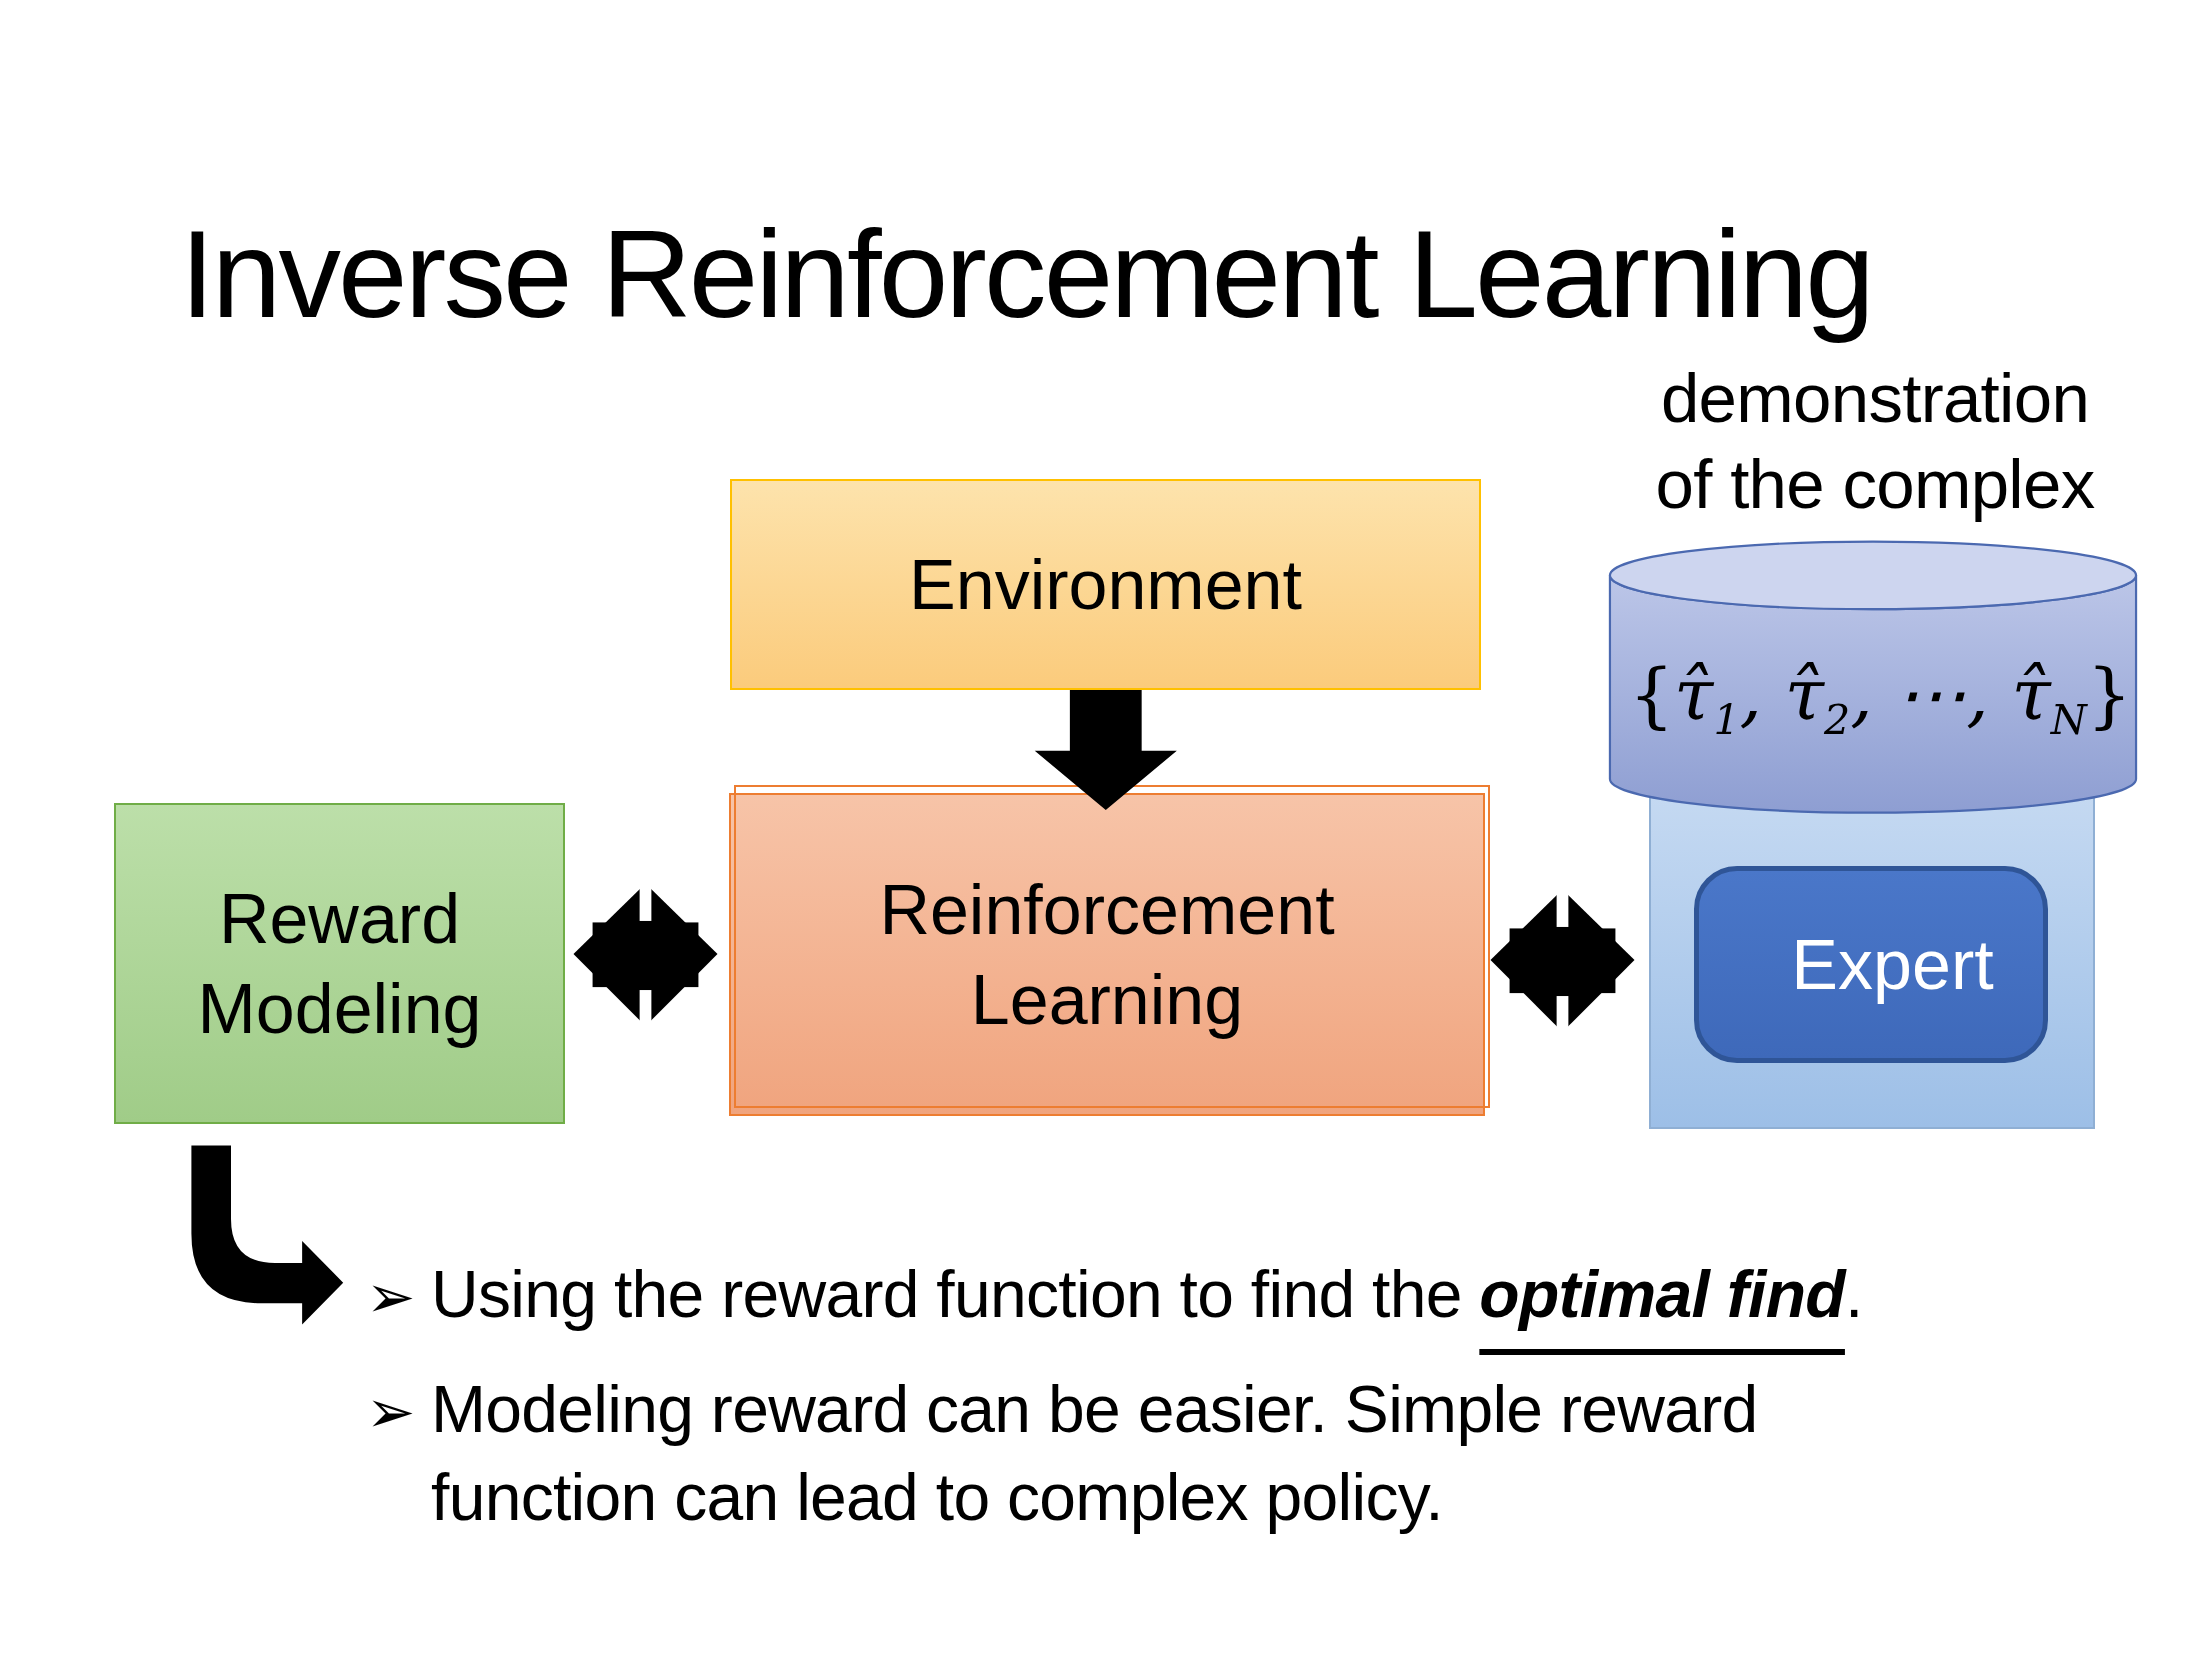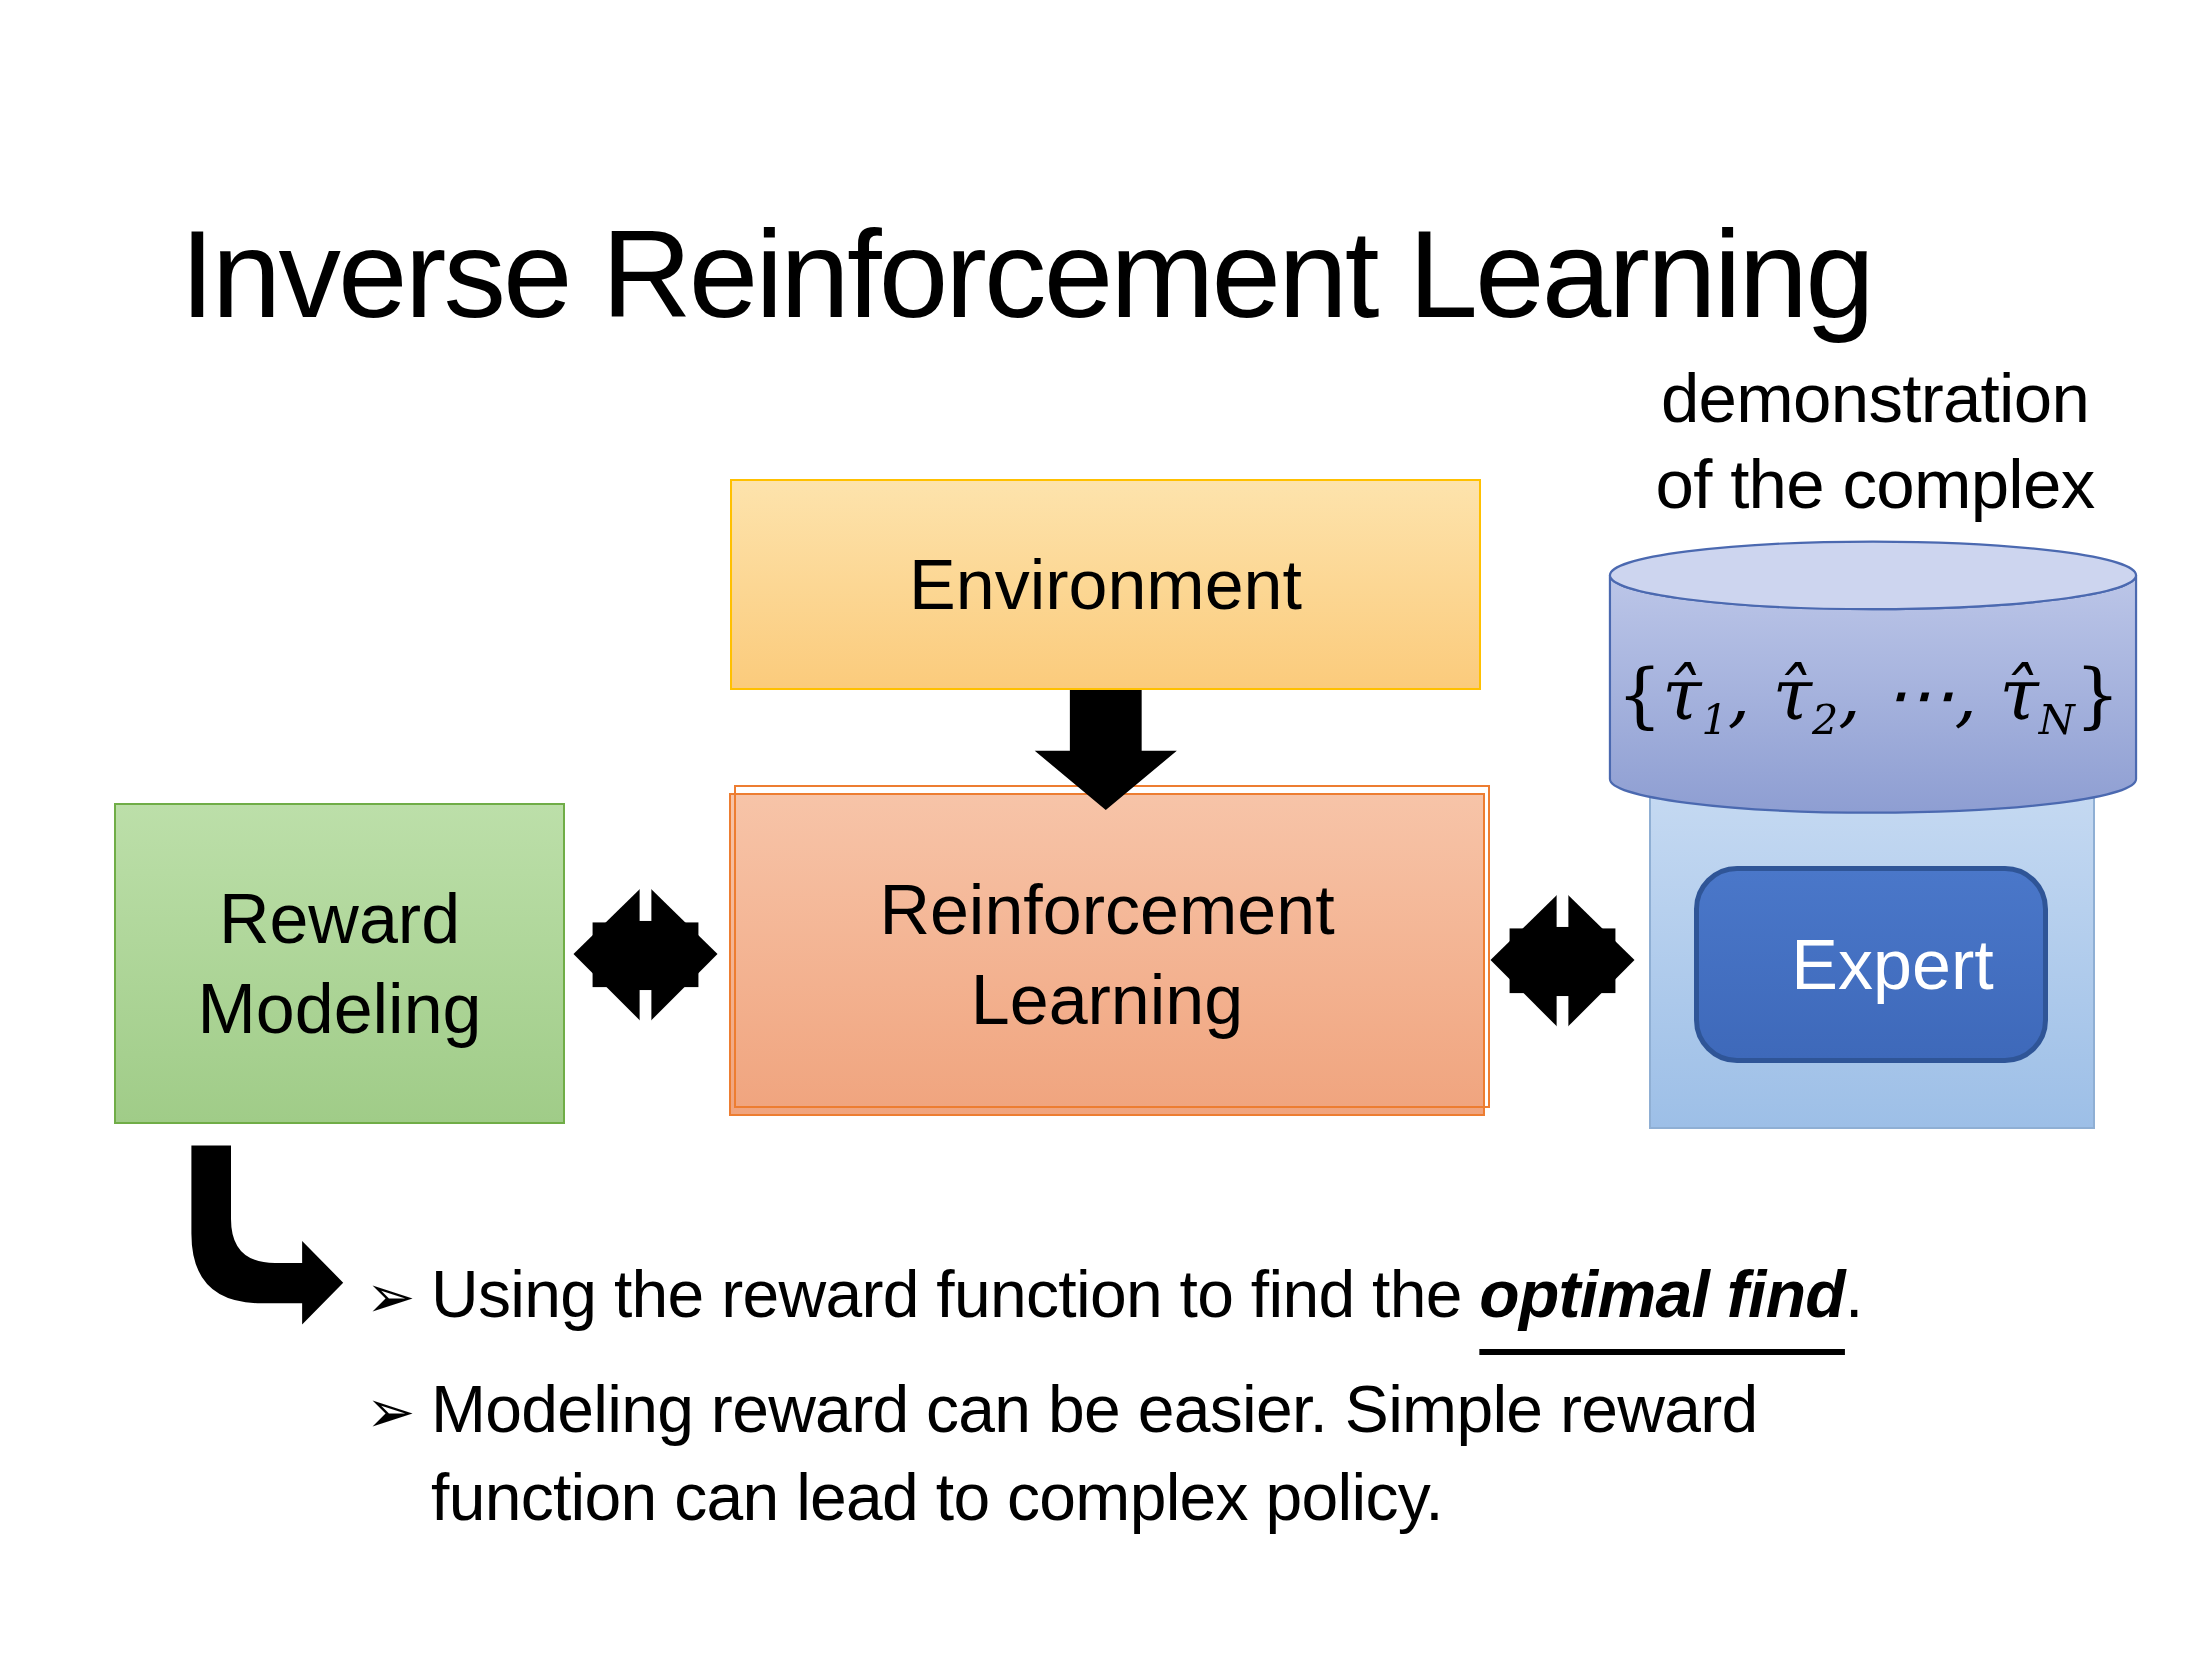--- a/index.html
+++ b/index.html
@@ -49,21 +49,21 @@
   }
   .expert-btn {
     left:1694px; top:866px; width:354px; height:197px; border-radius:43px;
     background:linear-gradient(#4A77C9,#3E69BA); border:5.9px solid #2F5597;
     color:#fff; font-size:70px; display:flex; align-items:center; justify-content:center;
     box-sizing:border-box; z-index:2;padding-left:43px;
   }
 
   .cylinder-svg { left:1607px; top:534px; z-index:3; }
   .formula {
-    left:1617px; top:653px; width:515px; text-align:left; z-index:4;
+    left:1617px; top:653px; width:515px; text-align:right; z-index:4;
     font-family:"DejaVu Serif", serif; font-style:italic; font-size:71px;
     white-space:nowrap;
   }
   .formula sub { font-size:58%; font-style:italic; }
   .formula .brace { font-style:normal; }
 
   .arrow-svg { z-index:2; }
   .down-arrow   { left:1033px; top:687px; }
   .xarrow-left  { left:572px;  top:882px; }
   .xarrow-right { left:1489px; top:888px; }

